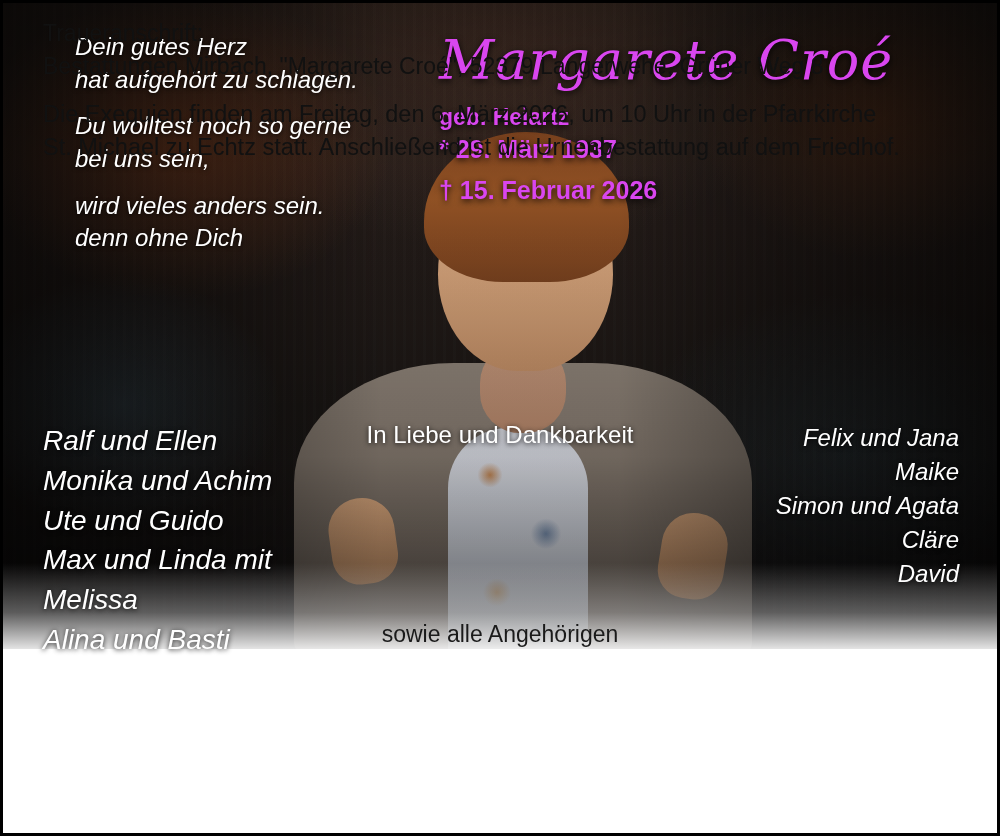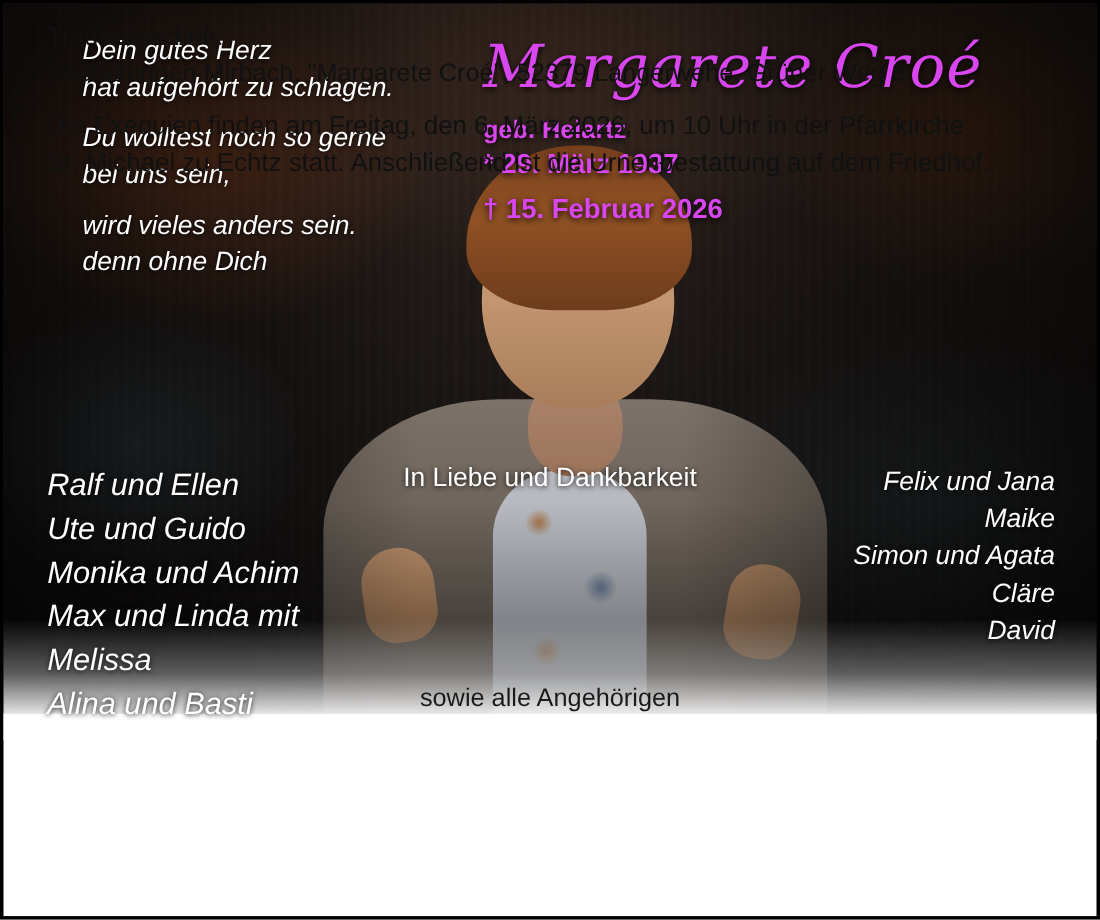--- a/index.html
+++ b/index.html
@@ -295,22 +295,22 @@
     <div class="deceased-name">Margarete Croé</div>
     <div class="maiden">geb. Heiartz</div>
     <div class="date">* 29. März 1937</div>
     <div class="date">† 15. Februar 2026</div>
   </div>
 
   <div class="layer in-love">In Liebe und Dankbarkeit</div>
 
   <div class="layer family-left">
     <div>Ralf und Ellen</div>
+    <div>Monika und Achim</div>
     <div>Ute und Guido</div>
-    <div>Monika und Achim</div>
     <div>Max und Linda mit Melissa</div>
     <div>Alina und Basti</div>
   </div>
 
   <div class="layer family-right">
     <div>Felix und Jana</div>
     <div>Maike</div>
     <div>Simon und Agata</div>
     <div>Cläre</div>
     <div>David</div>

